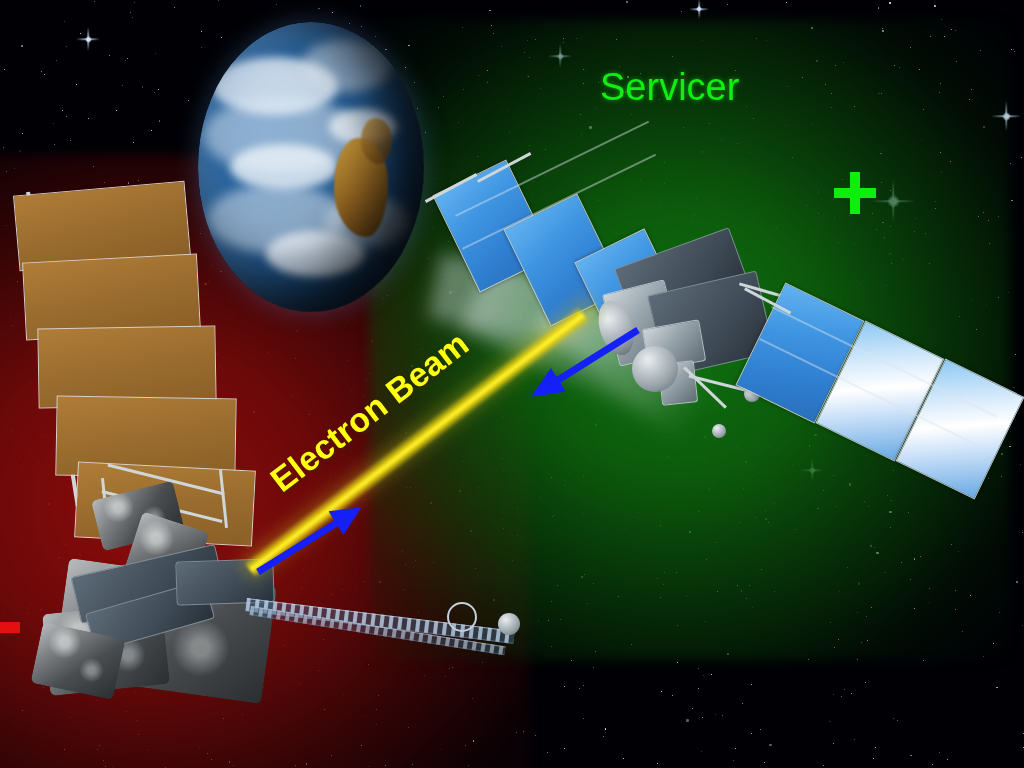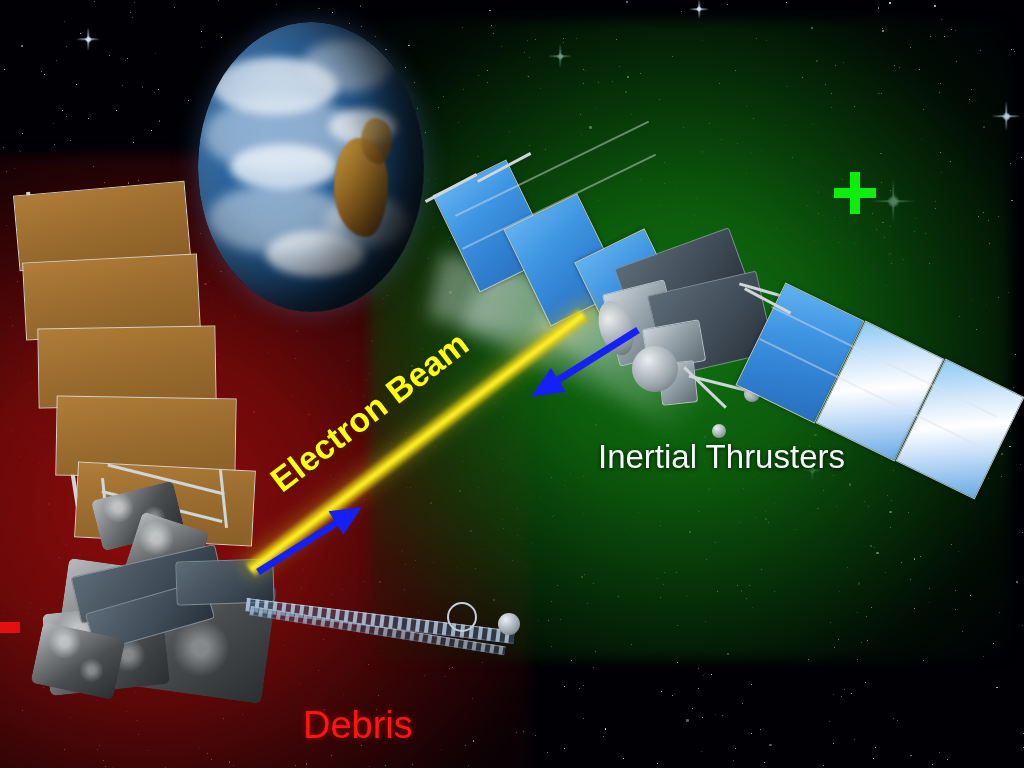--- a/index.html
+++ b/index.html
@@ -1126,21 +1126,20 @@
     <div class="shaft" style="width:98px;"></div>
     <div class="head" style="left:94px;border-left:32px solid #1420f5;"></div>
   </div>
 
   <div id="sign-plus">
     <div class="hbar"></div>
     <div class="vbar"></div>
   </div>
   <div id="sign-minus"></div>
 
-
-  <div class="label" id="label-inertial">Inertial Thrusters</div>
-
-  <div class="label" id="label-debris">Debris</div>
+  <div class="label" id="label-servicer">Servicer</div>
+
+
 
   <div class="label" id="label-electron-beam">Electron Beam</div>
 
 
 </div>
 
 </body></html>

